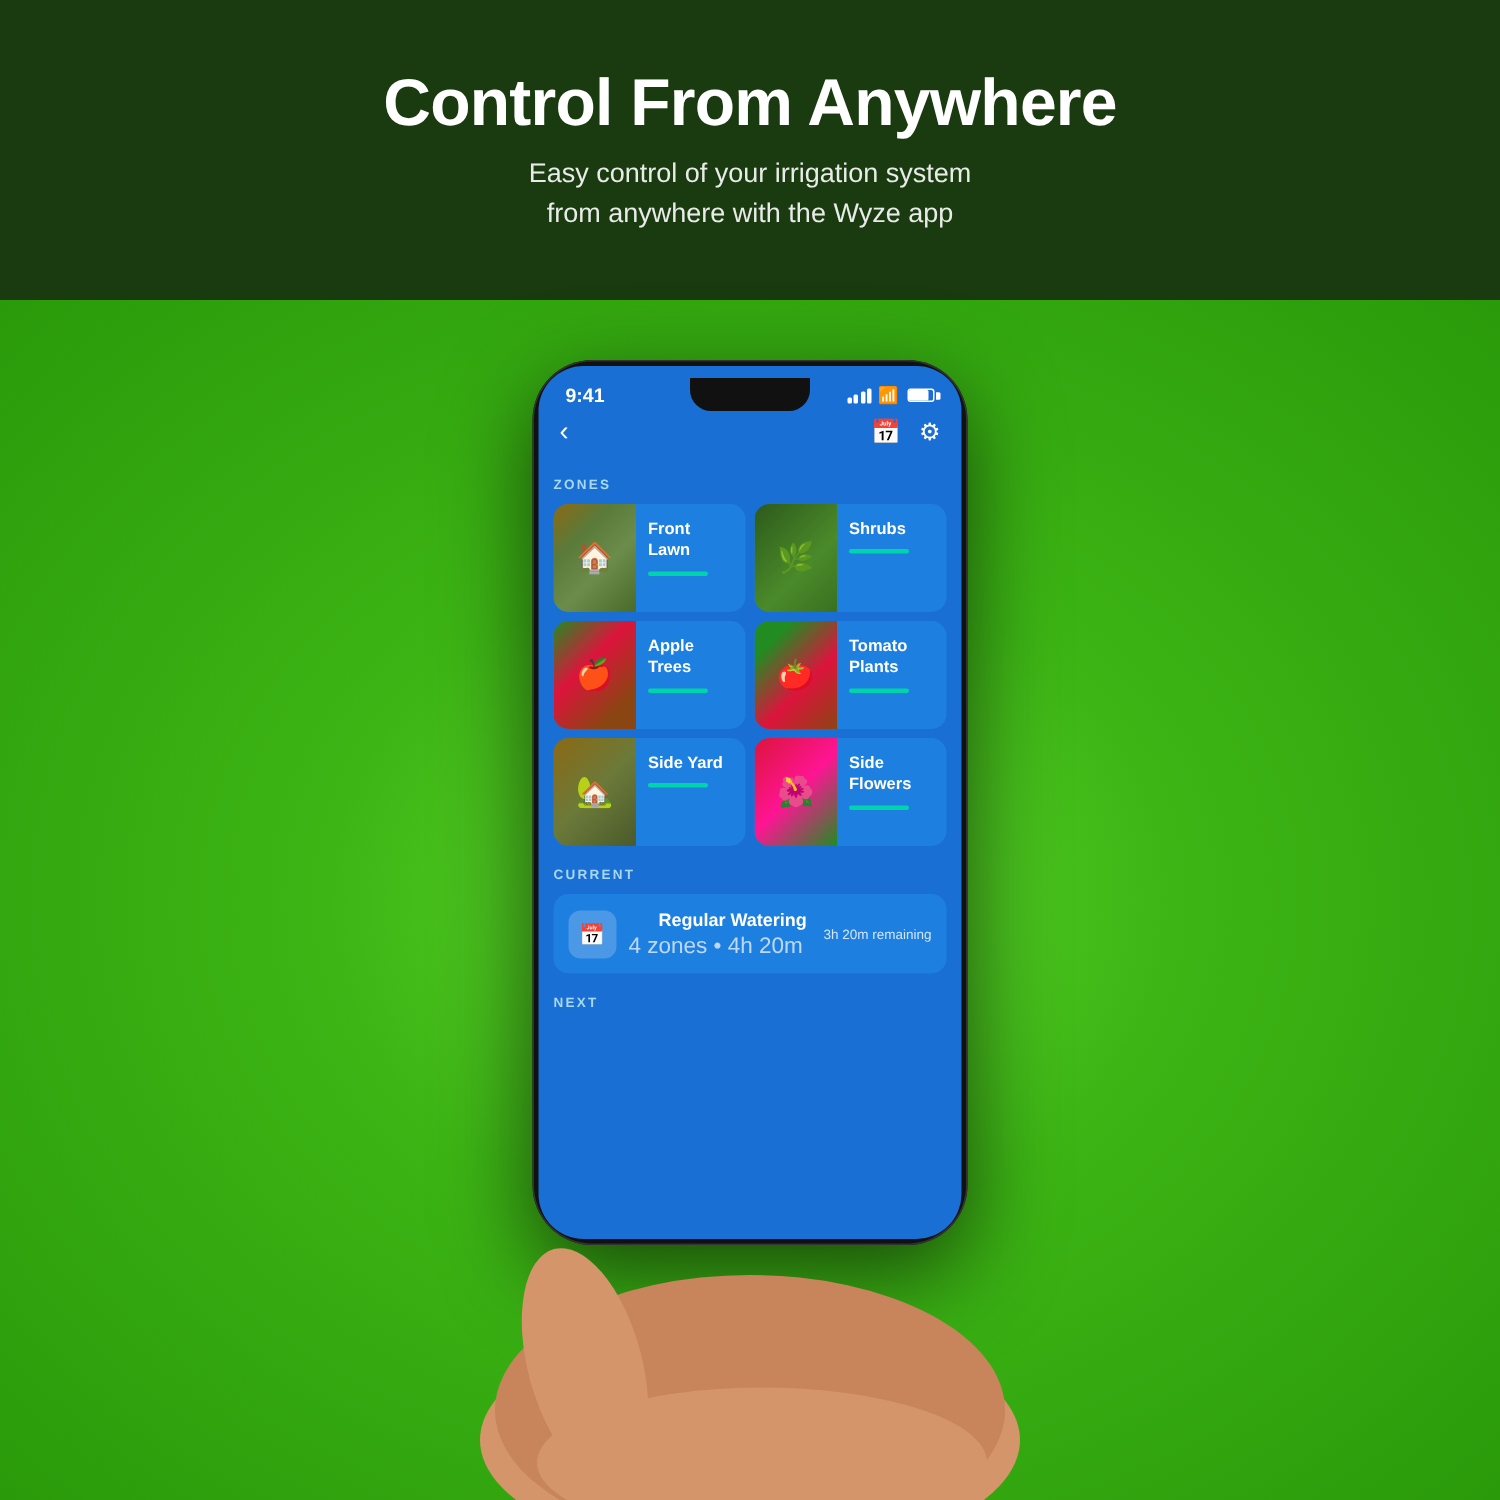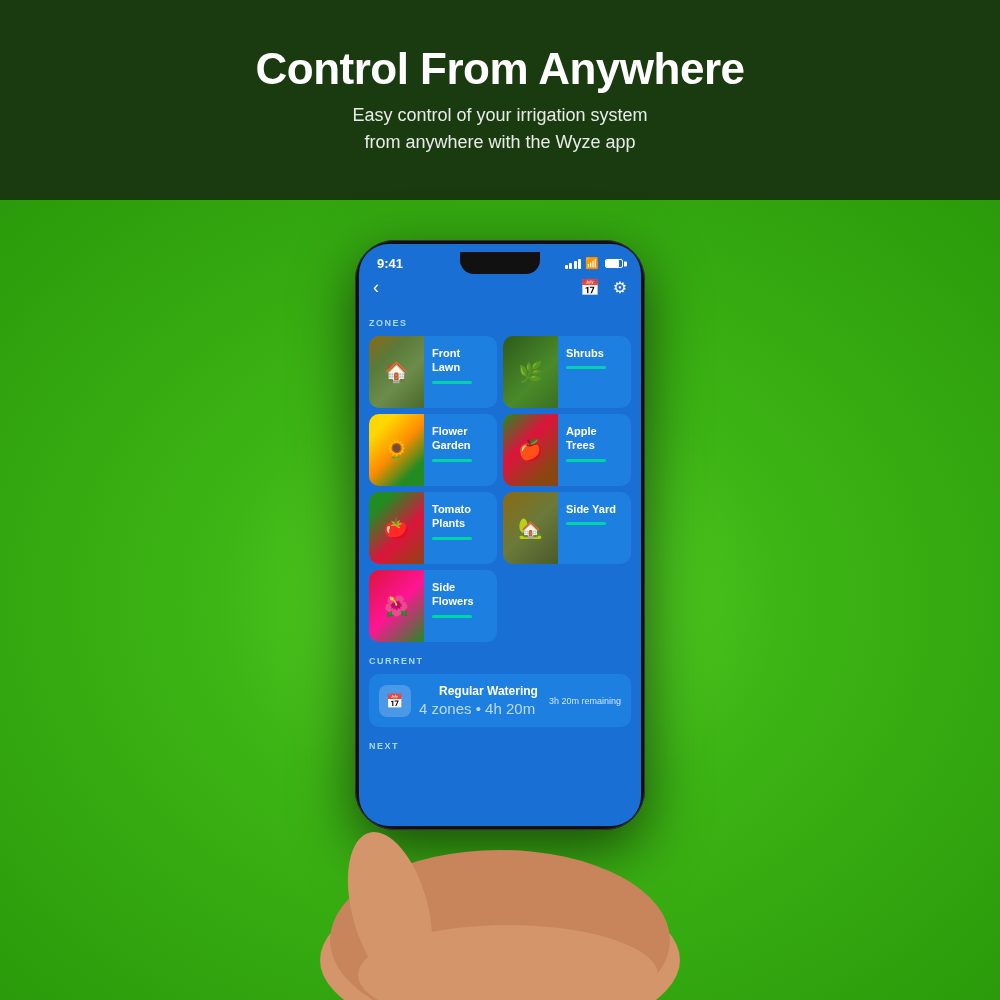--- a/index.html
+++ b/index.html
@@ -455,29 +455,20 @@
               <div class="zone-card">
                 <div class="zone-card-inner">
                   <div class="zone-card-img img-shrubs"></div>
                   <div class="zone-info">
                     <div class="zone-name">Shrubs</div>
                     <div class="zone-bar"></div>
                   </div>
                 </div>
               </div>
 
-              <div class="zone-card">
-                <div class="zone-card-inner">
-                  <div class="zone-card-img img-flower-garden"></div>
-                  <div class="zone-info">
-                    <div class="zone-name">Flower<br>Garden</div>
-                    <div class="zone-bar"></div>
-                  </div>
-                </div>
-              </div>
 
               <div class="zone-card">
                 <div class="zone-card-inner">
                   <div class="zone-card-img img-apple-trees"></div>
                   <div class="zone-info">
                     <div class="zone-name">Apple<br>Trees</div>
                     <div class="zone-bar"></div>
                   </div>
                 </div>
               </div>

